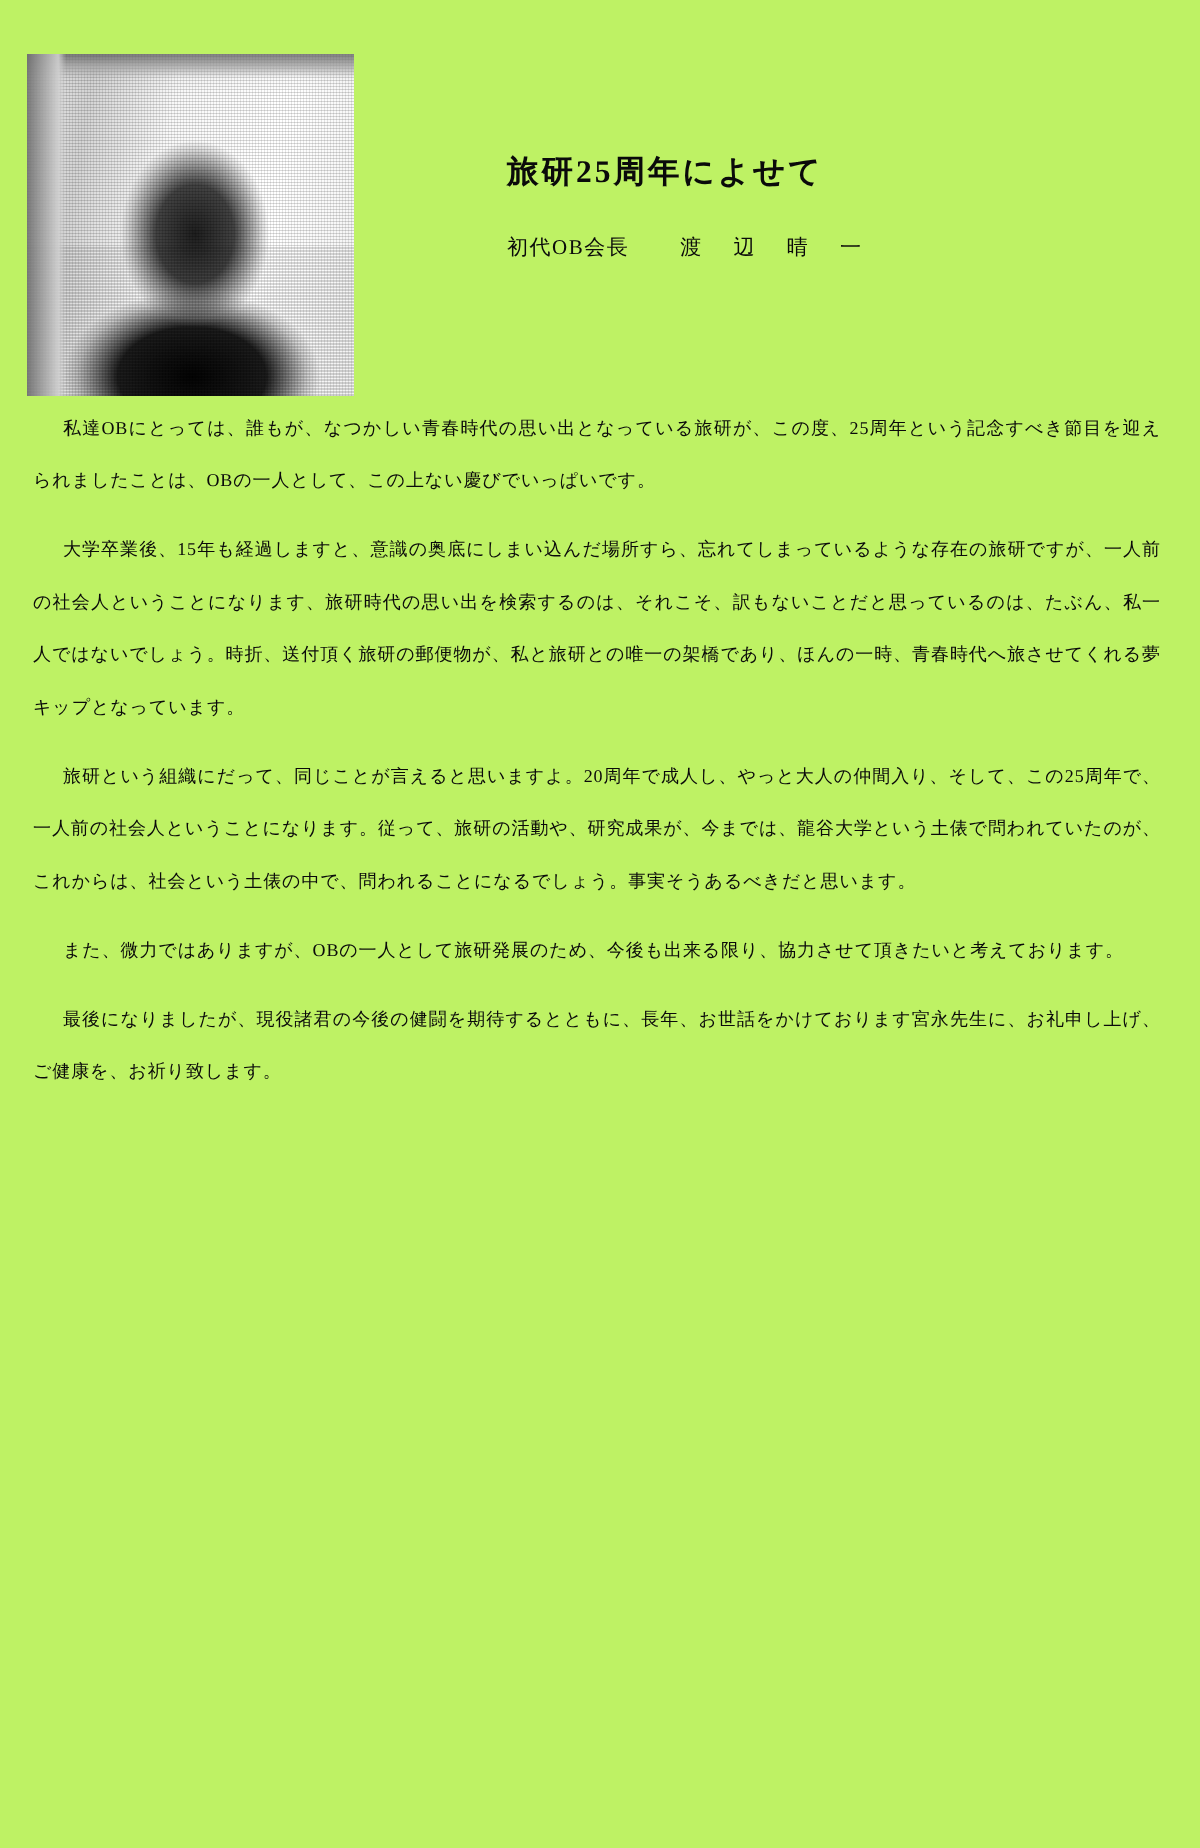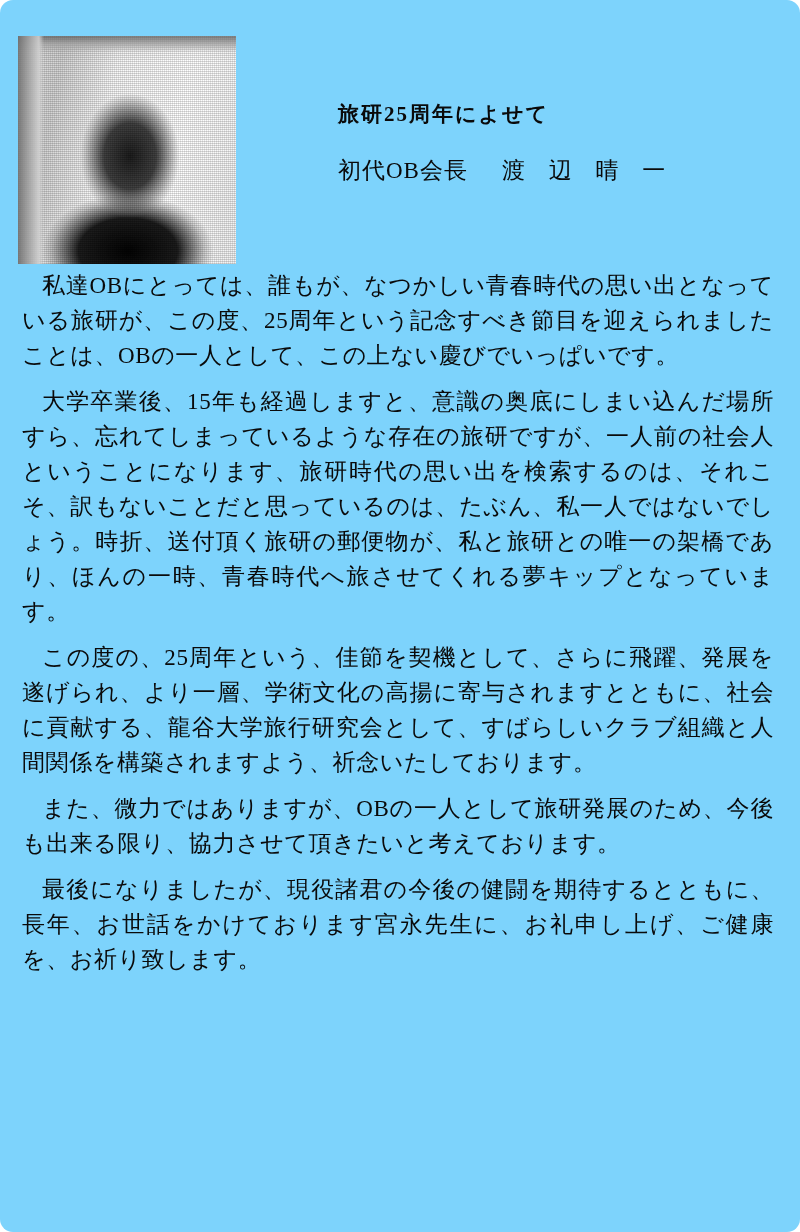--- a/index.html
+++ b/index.html
@@ -12,22 +12,21 @@
     height: 1232px;
     font-family: "Liberation Serif", "DejaVu Serif", serif;
     color: #0a0a0a;
     position: relative;
     overflow: hidden;
   }
   .page {
     position: relative;
     width: 800px;
     height: 1232px;
-    background: #7dd3fc;
-    border-radius: 13px;
+    background: #bef264;
   }
 
   
   .header {
     position: relative;
     height: 268px;
   }
   .photo-wrap {
     position: absolute;
     left: 18px;
@@ -85,40 +84,40 @@
     top: 104px;
     line-height: 1.0;
   }
   .doc-title {
     font-size: 21px;
     letter-spacing: 2px;
     margin: 0 0 34px 0;
     white-space: nowrap;
   }
   .byline {
-    font-size: 23px;
+    font-size: 14px;
     letter-spacing: 2px;
     margin: 0;
     white-space: nowrap;
   }
   .byline .role {
     letter-spacing: 1px;
   }
   .byline .name {
     margin-left: 34px;
     letter-spacing: 9px;
   }
 
   
   .body-text {
     padding: 0 26px 0 22px;
   }
   .body-text p {
     margin: 0 0 11px 0;
-    font-size: 23px;
+    font-size: 12px;
     line-height: 35px;
     letter-spacing: 0.6px;
     text-align: justify;
     text-justify: inter-character;
   }
   .body-text p.indent {
     text-indent: 20px;
   }
 </style>
 </head>
@@ -139,18 +138,18 @@
       <p class="byline">
         <span class="role">初代OB会長</span><span class="name">渡 辺 晴 一</span>
       </p>
     </div>
 
   </div>
 
   <div class="body-text">
     <p class="indent">私達OBにとっては、誰もが、なつかしい青春時代の思い出となっている旅研が、この度、25周年という記念すべき節目を迎えられましたことは、OBの一人として、この上ない慶びでいっぱいです。</p>
     <p class="indent">大学卒業後、15年も経過しますと、意識の奥底にしまい込んだ場所すら、忘れてしまっているような存在の旅研ですが、一人前の社会人ということになります、旅研時代の思い出を検索するのは、それこそ、訳もないことだと思っているのは、たぶん、私一人ではないでしょう。時折、送付頂く旅研の郵便物が、私と旅研との唯一の架橋であり、ほんの一時、青春時代へ旅させてくれる夢キップとなっています。</p>
-    <p class="indent">この度の、25周年という、佳節を契機として、さらに飛躍、発展を遂げられ、より一層、学術文化の高揚に寄与されますとともに、社会に貢献する、龍谷大学旅行研究会として、すばらしいクラブ組織と人間関係を構築されますよう、祈念いたしております。</p>
+    <p class="indent">旅研という組織にだって、同じことが言えると思いますよ。20周年で成人し、やっと大人の仲間入り、そして、この25周年で、一人前の社会人ということになります。従って、旅研の活動や、研究成果が、今までは、龍谷大学という土俵で問われていたのが、これからは、社会という土俵の中で、問われることになるでしょう。事実そうあるべきだと思います。</p>
     <p class="indent">また、微力ではありますが、OBの一人として旅研発展のため、今後も出来る限り、協力させて頂きたいと考えております。</p>
     <p class="indent">最後になりましたが、現役諸君の今後の健闘を期待するとともに、長年、お世話をかけております宮永先生に、お礼申し上げ、ご健康を、お祈り致します。</p>
   </div>
 
 </div>
 
 </body></html>

